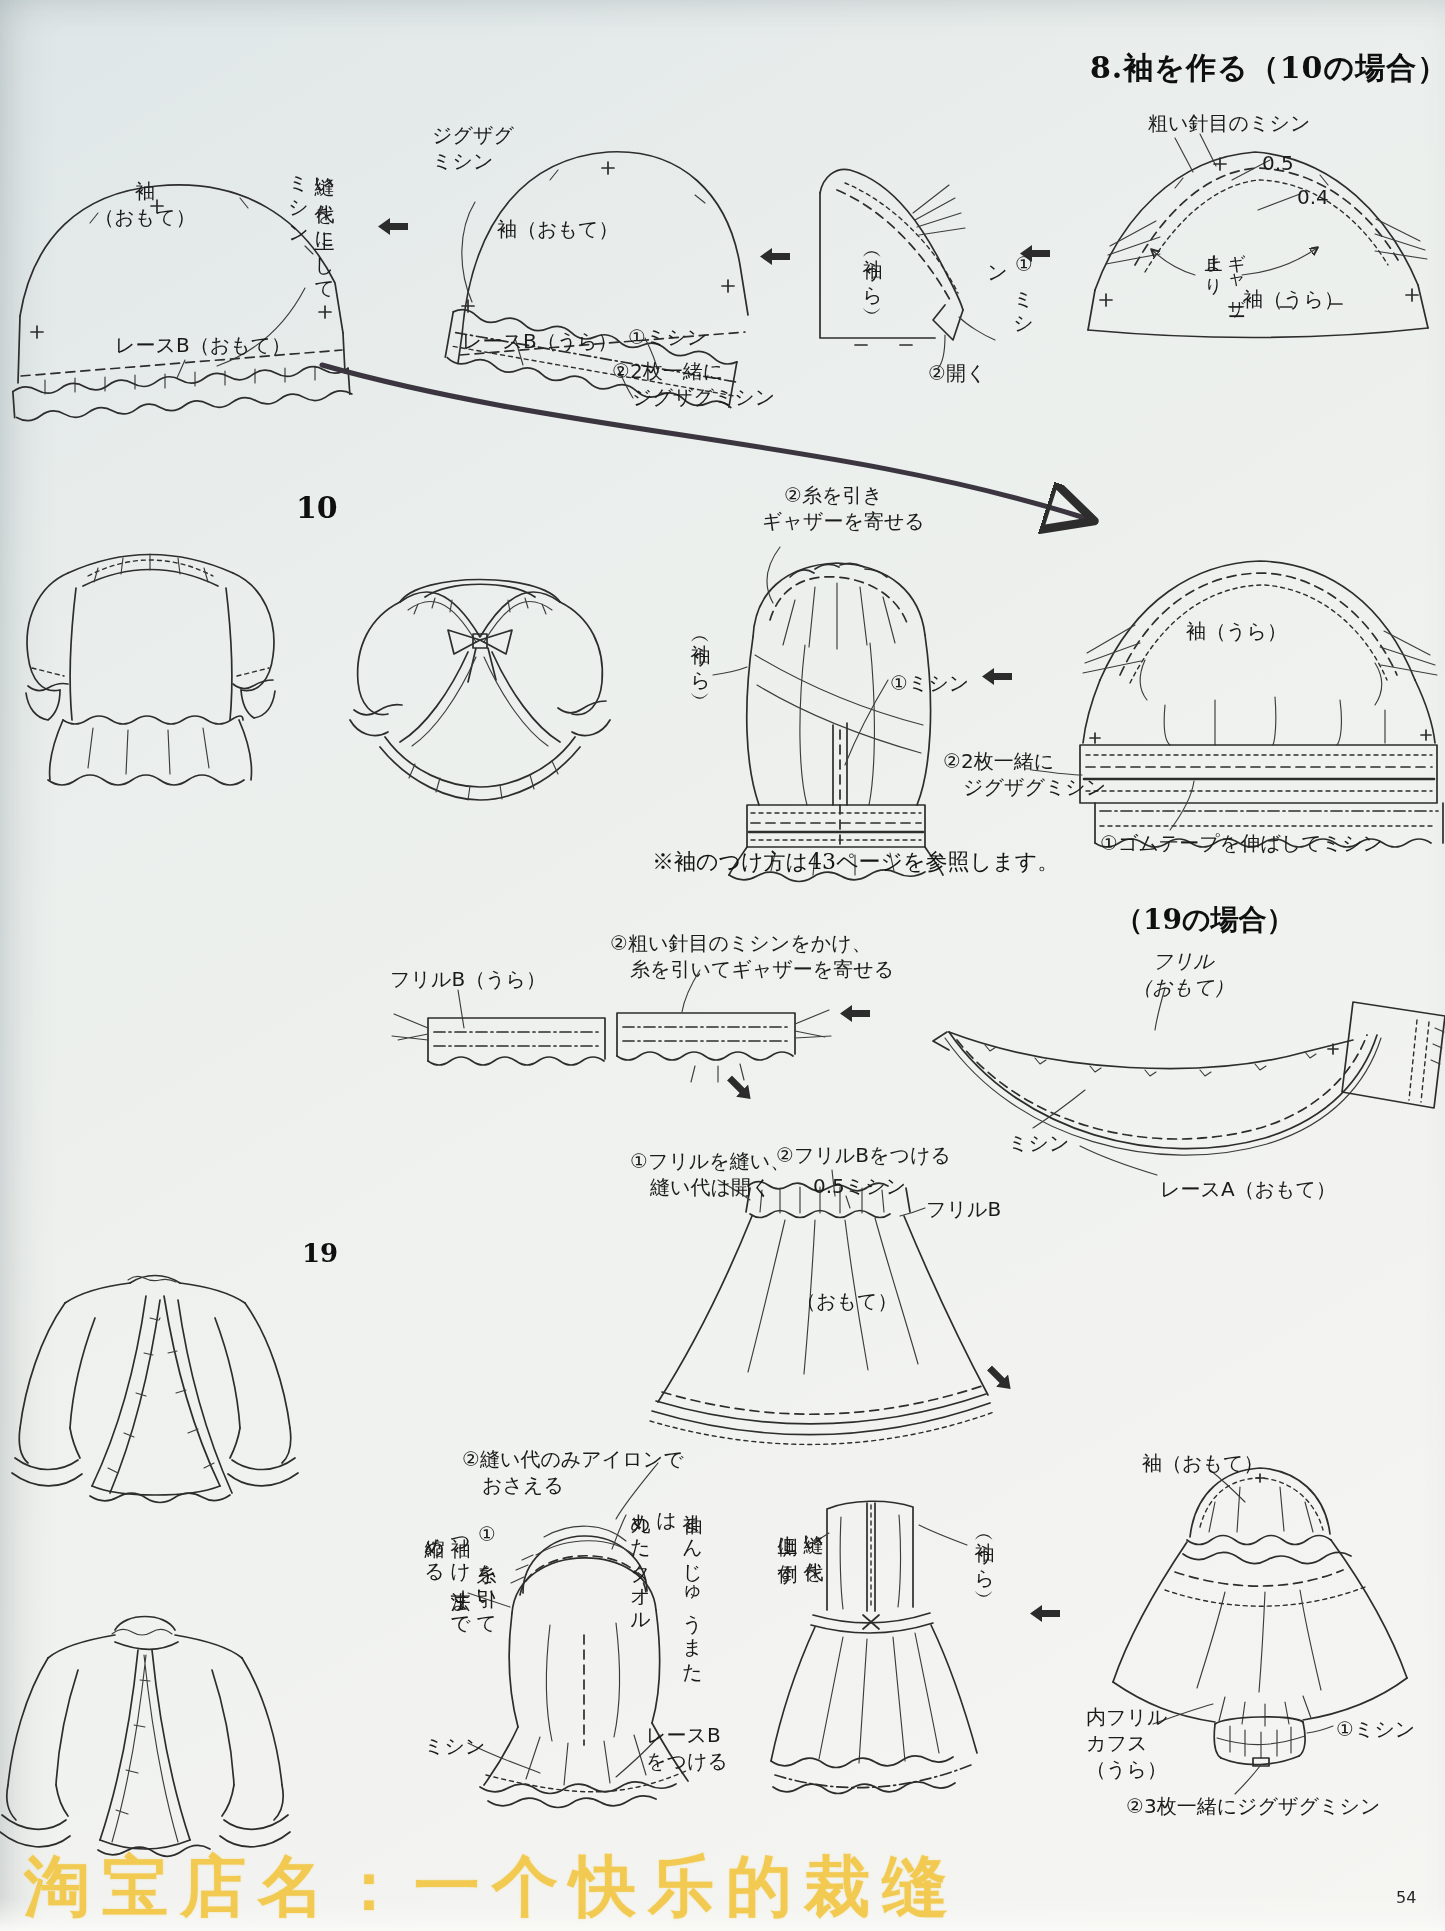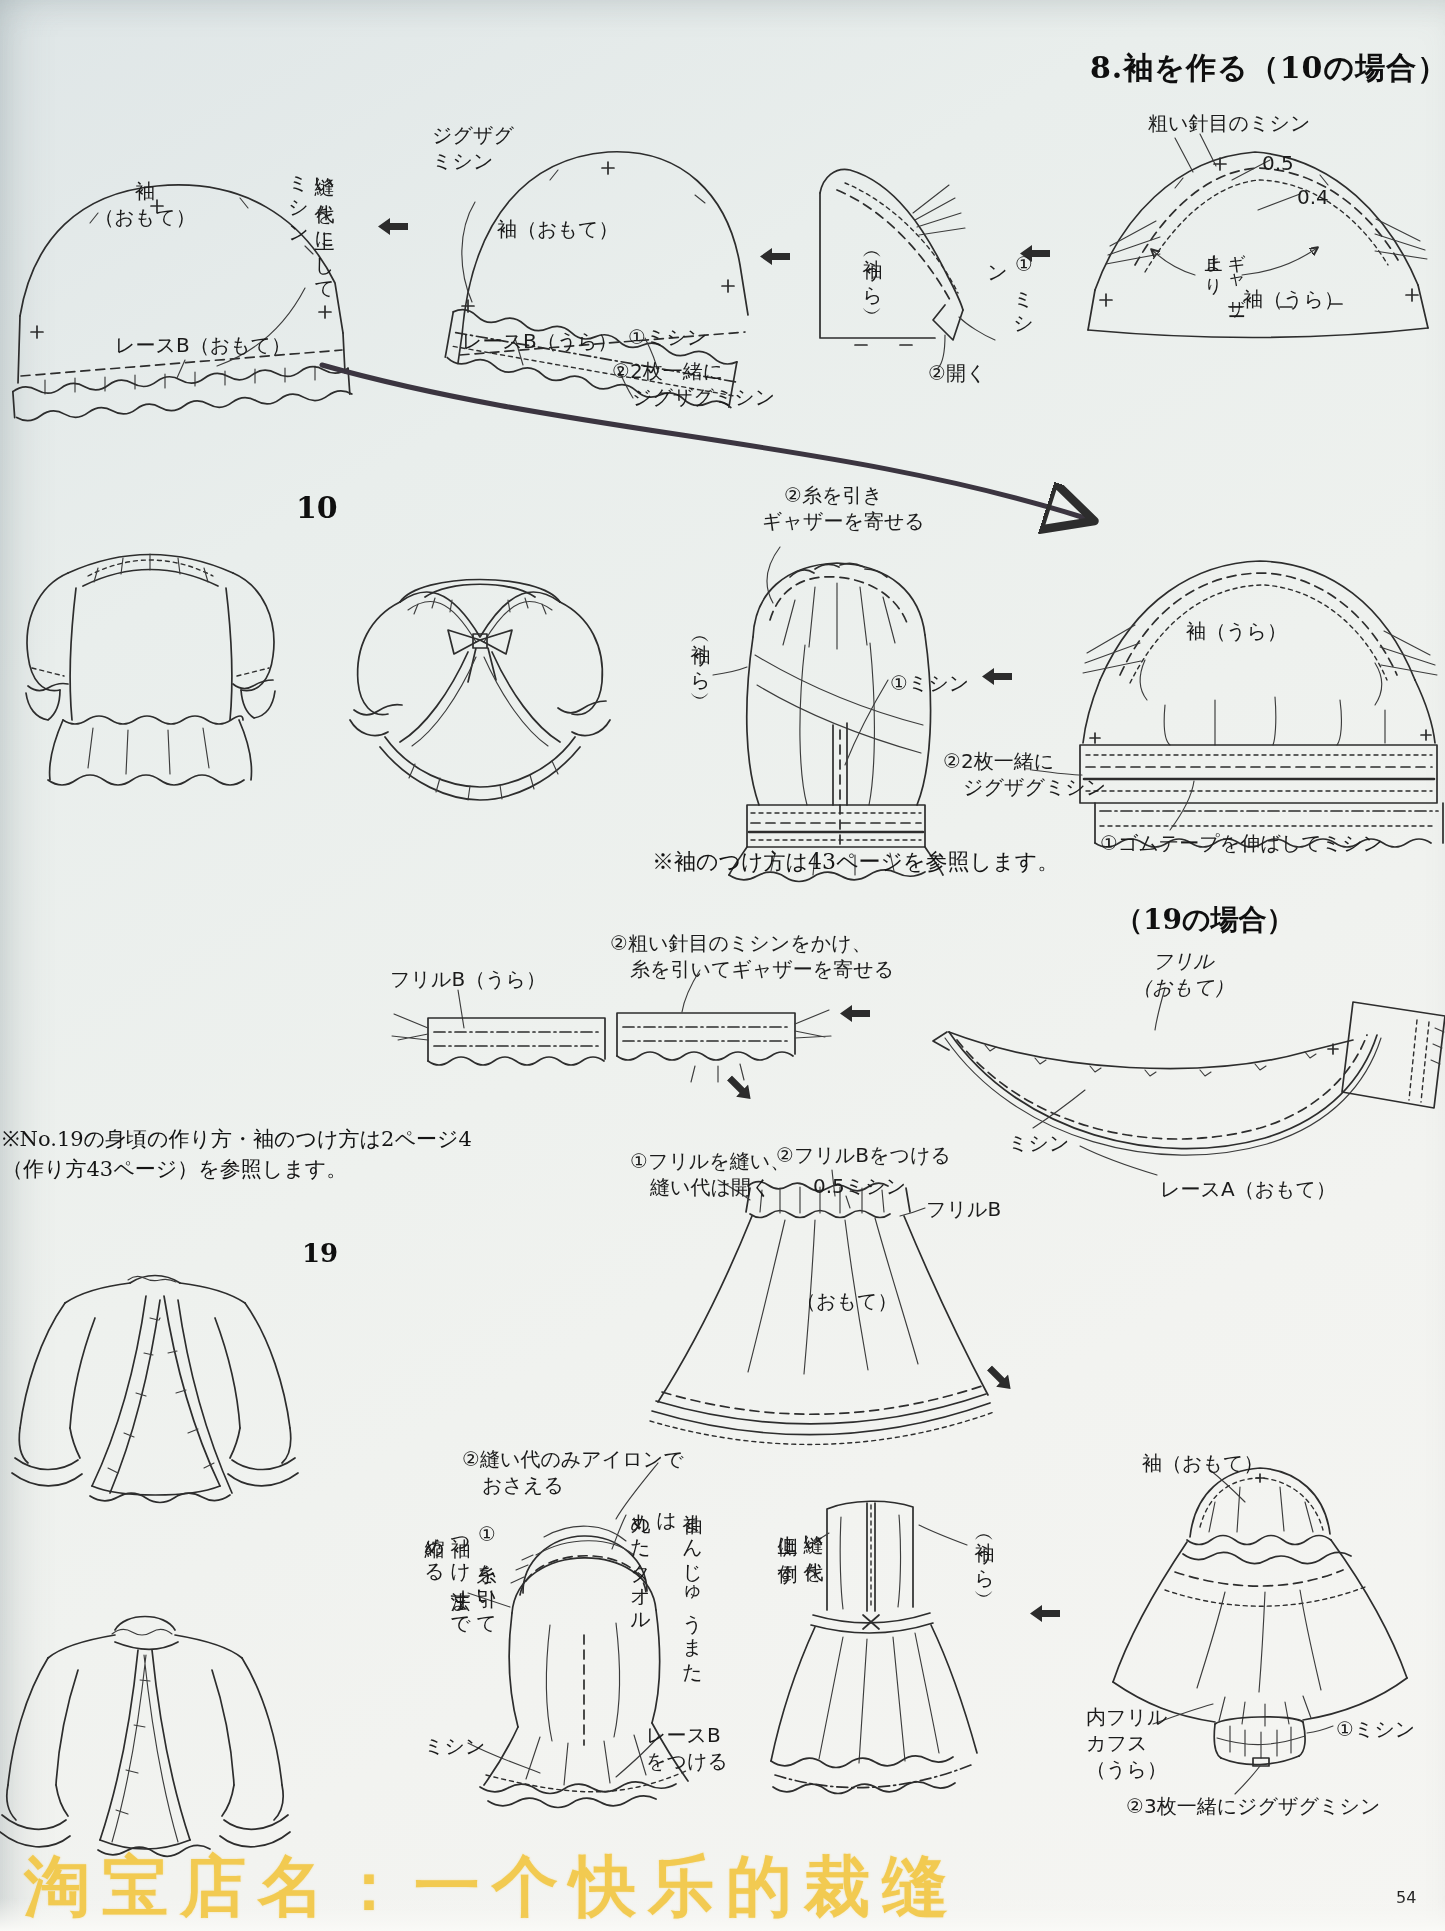--- a/index.html
+++ b/index.html
@@ -282,22 +282,20 @@
   </svg>
   <div class="lbl c" style="left:1128px;top:948px;width:110px;font-style:italic;">フリル
 （おもて）</div>
   <div class="lbl" style="left:1008px;top:1130px;">ミシン</div>
   <div class="lbl" style="left:1160px;top:1176px;">レースA（おもて）</div>
 
   <svg class="ab" style="left:725px;top:1080px;transform:rotate(225deg);" viewBox="0 0 30 17">
       <polygon points="0,8.5 12,0 12,5 30,5 30,12 12,12 12,17" fill="#2c2c2c"></polygon>
     </svg>
 
-  <div class="note" style="left:2px;top:1124px;font-size:21px;">※No.19の身頃の作り方・袖のつけ方は2ページ4
-（作り方43ページ）を参照します。</div>
 
   <svg class="d" style="left:10px;top:1258px;" width="290" height="310" viewBox="0 0 290 310">
     <path d="M120,25 C135,15 155,15 170,25"></path>
     <path class="thin" d="M118,22 q8,-6 16,-2 q8,4 16,2 q8,-2 16,2"></path>
     <path d="M120,25 C95,28 70,35 55,45 M170,25 C195,28 220,35 235,45"></path>
     <path d="M136,38 C128,95 112,165 82,228 M150,42 C142,98 128,168 100,235"></path>
     <path d="M154,38 C163,95 180,165 210,228 M168,42 C176,98 192,168 222,235"></path>
     <path class="thin" d="M140,60 l8,2 M134,95 l9,2 M126,135 l10,3 M114,175 l10,4 M98,210 l10,5"></path>
     <path class="thin" d="M150,60 l-1,2 M158,95 l9,-2 M166,135 l10,-3 M178,175 l10,-4 M194,210 l10,-5"></path>
     <path d="M55,45 C30,80 15,130 10,170 M85,60 C70,100 62,140 60,170"></path>

